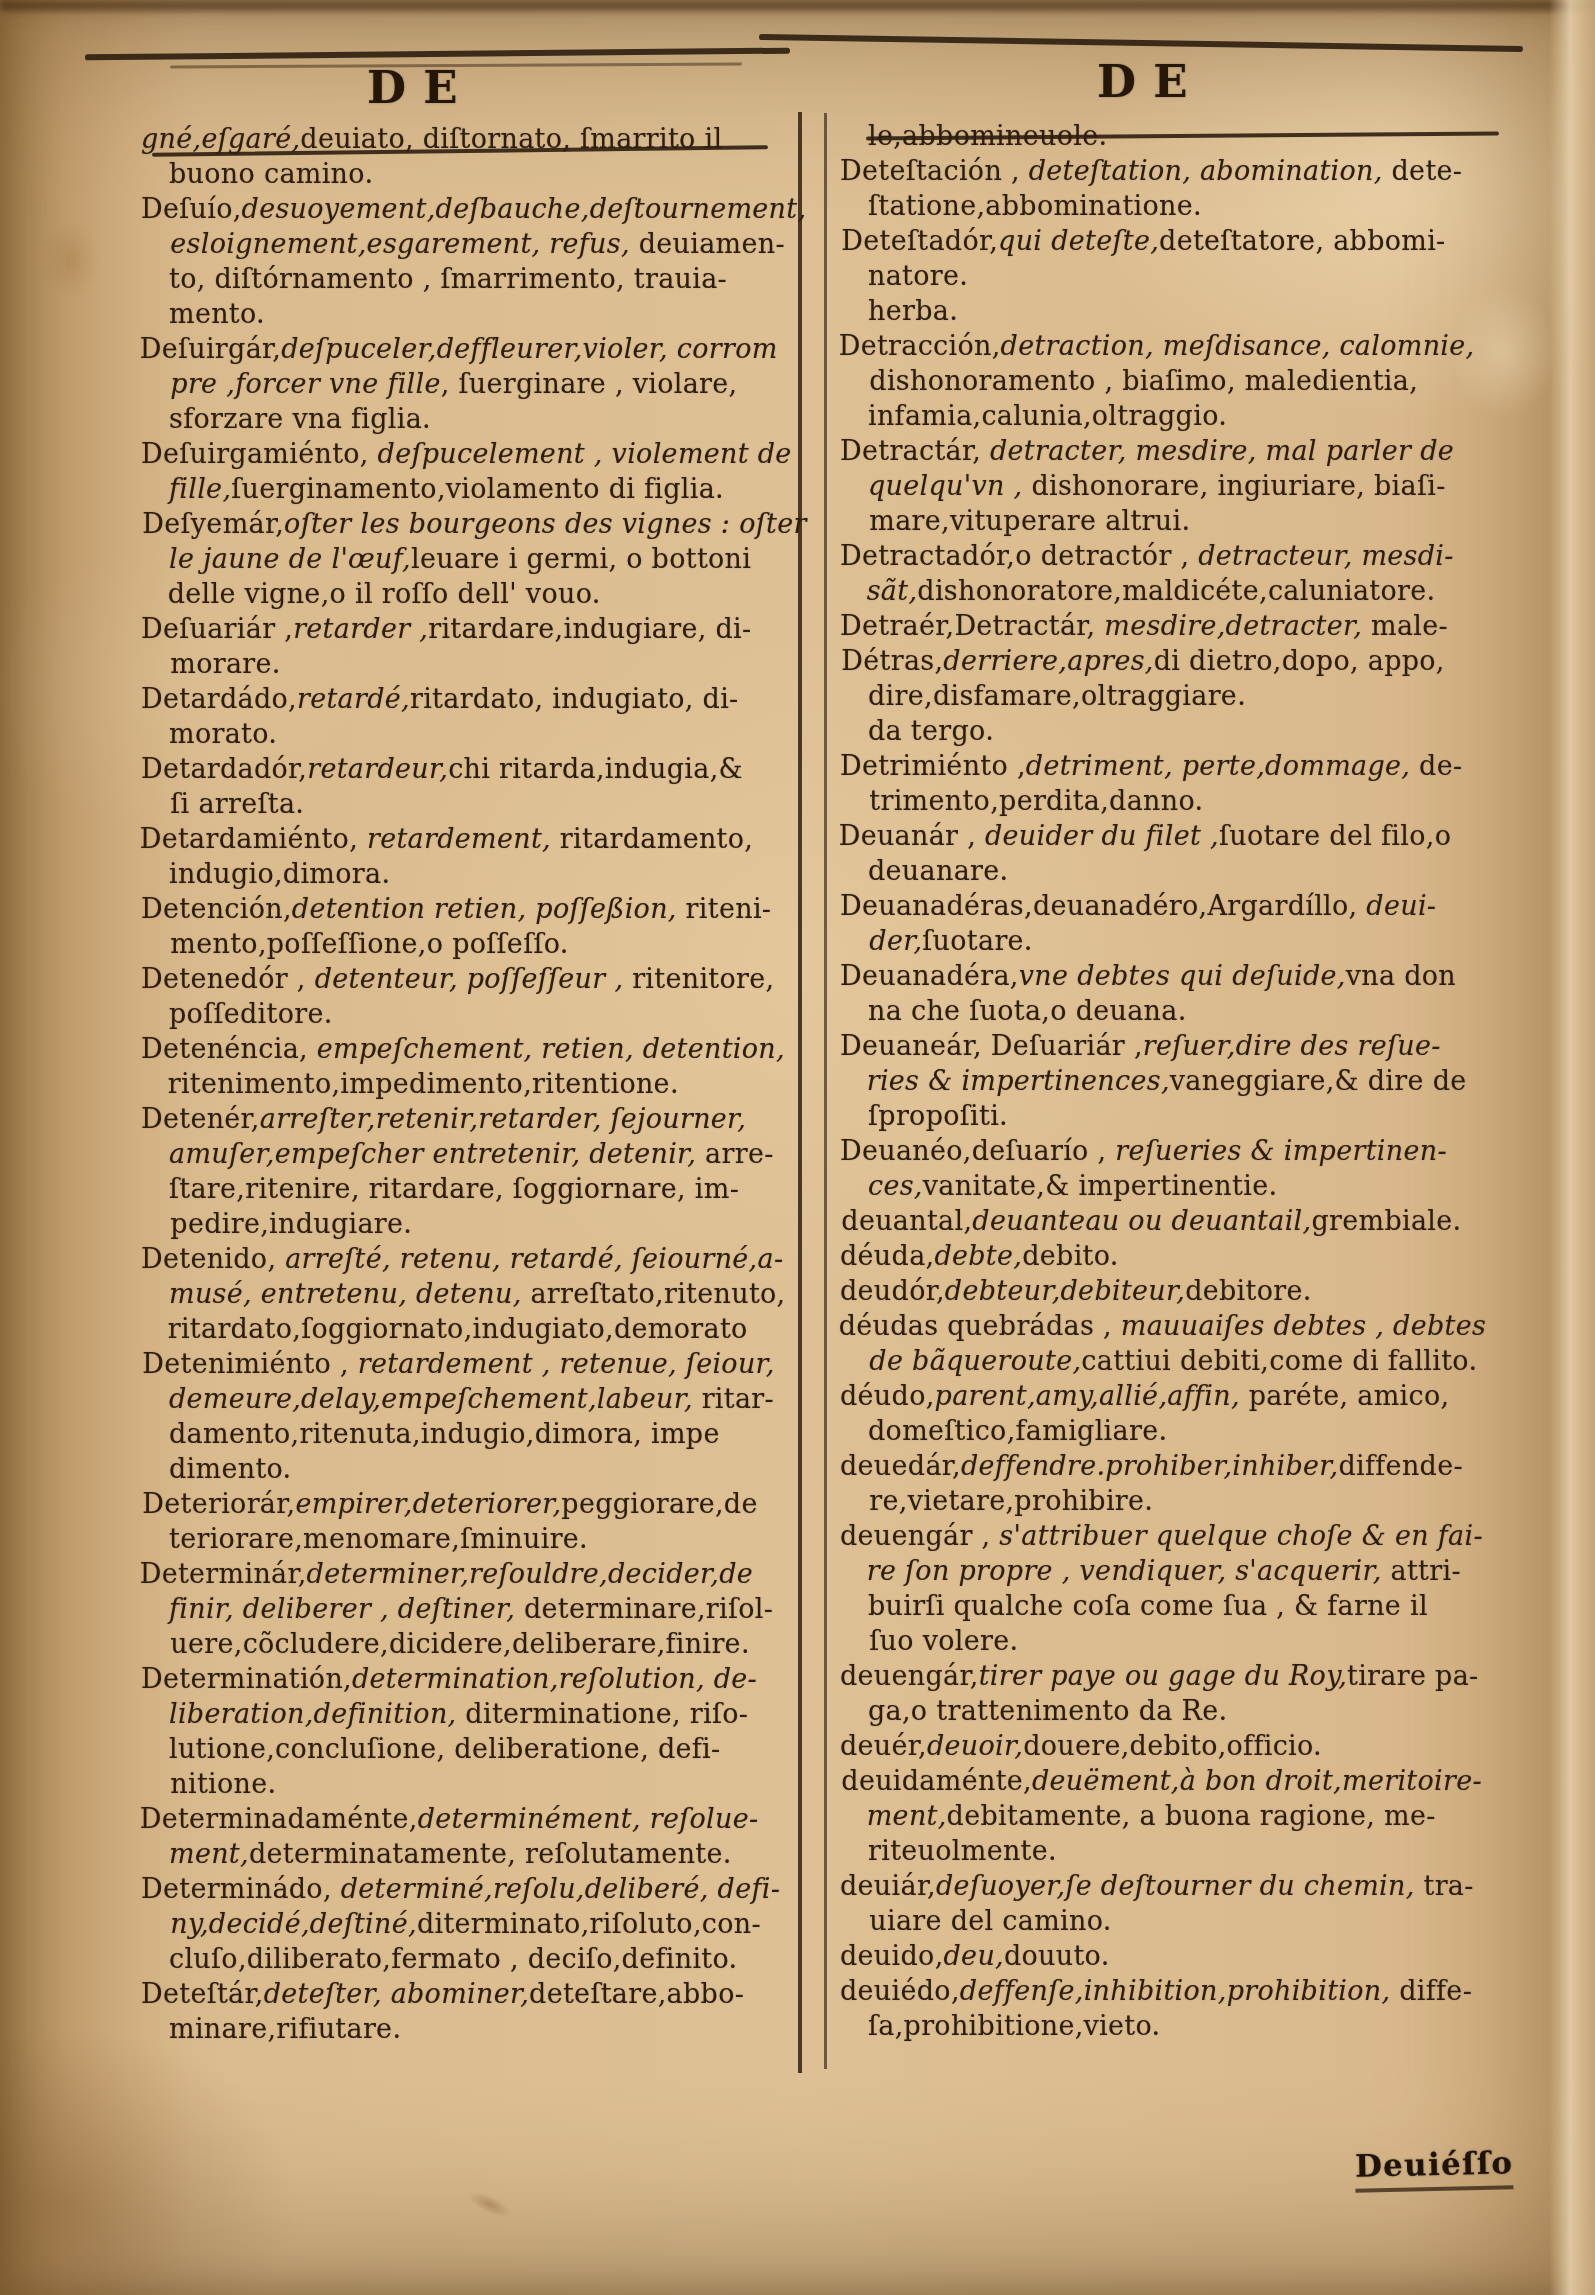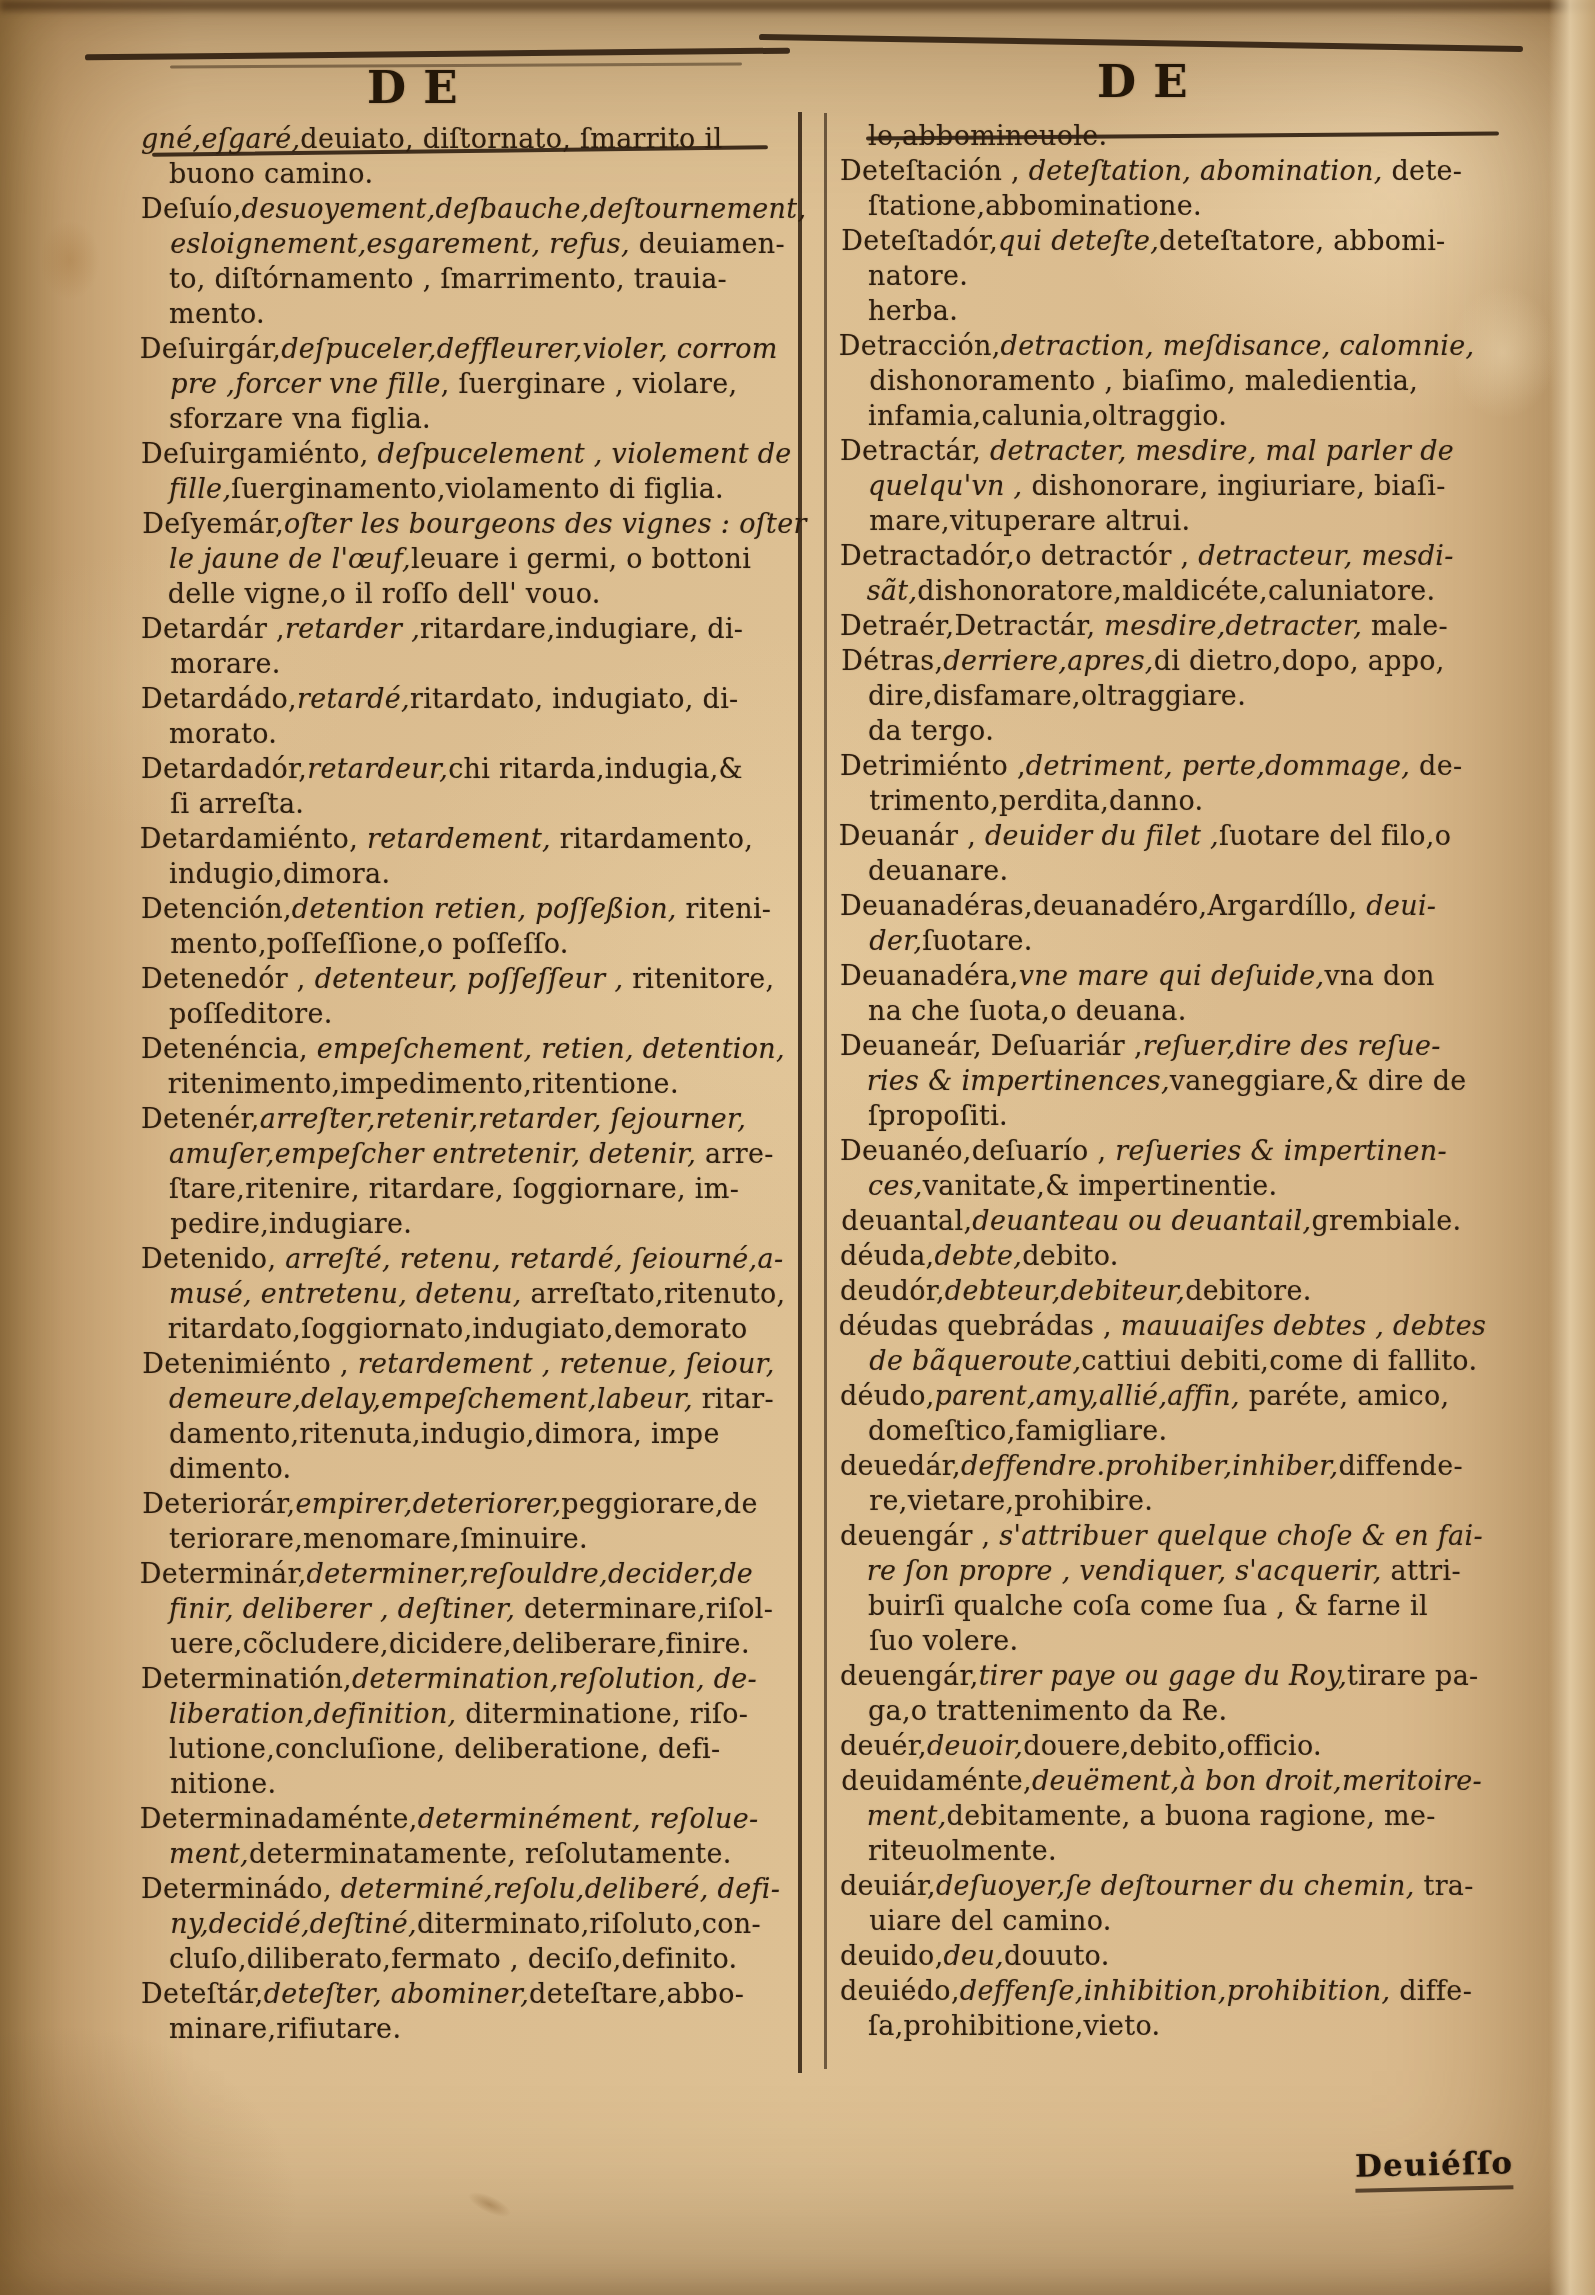--- a/index.html
+++ b/index.html
@@ -90,21 +90,21 @@
       <div class="line ind"><span class="rm">to, diſtórnamento , ſmarrimento, trauia-</span></div>
       <div class="line ind"><span class="rm">mento.</span></div>
       <div class="line"><span class="rm">Deſuirgár,</span><span class="it">deſpuceler,deffleurer,violer, corrom</span></div>
       <div class="line ind"><span class="it">pre ,forcer vne fille</span><span class="rm">, ſuerginare , violare,</span></div>
       <div class="line ind"><span class="rm">sforzare vna figlia.</span></div>
       <div class="line"><span class="rm">Deſuirgamiénto, </span><span class="it">deſpucelement , violement de</span></div>
       <div class="line ind"><span class="it">fille,</span><span class="rm">ſuerginamento,violamento di figlia.</span></div>
       <div class="line"><span class="rm">Deſyemár,</span><span class="it">oſter les bourgeons des vignes : oſter</span></div>
       <div class="line ind"><span class="it">le jaune de l'œuf,</span><span class="rm">leuare i germi, o bottoni</span></div>
       <div class="line ind"><span class="rm">delle vigne,o il roſſo dell' vouo.</span></div>
-      <div class="line"><span class="rm">Detardár ,</span><span class="it">retarder ,</span><span class="rm">ritardare,indugiare, di-</span></div>
+      <div class="line"><span class="rm">Deſuariár ,</span><span class="it">retarder ,</span><span class="rm">ritardare,indugiare, di-</span></div>
       <div class="line ind"><span class="rm">morare.</span></div>
       <div class="line"><span class="rm">Detardádo,</span><span class="it">retardé,</span><span class="rm">ritardato, indugiato, di-</span></div>
       <div class="line ind"><span class="rm">morato.</span></div>
       <div class="line"><span class="rm">Detardadór,</span><span class="it">retardeur,</span><span class="rm">chi ritarda,indugia,&amp;</span></div>
       <div class="line ind"><span class="rm">ſi arreſta.</span></div>
       <div class="line"><span class="rm">Detardamiénto, </span><span class="it">retardement,</span><span class="rm"> ritardamento,</span></div>
       <div class="line ind"><span class="rm">indugio,dimora.</span></div>
       <div class="line"><span class="rm">Detención,</span><span class="it">detention retien, poſſeßion,</span><span class="rm"> riteni-</span></div>
       <div class="line ind"><span class="rm">mento,poſſeſſione,o poſſeſſo.</span></div>
       <div class="line"><span class="rm">Detenedór , </span><span class="it">detenteur, poſſeſſeur ,</span><span class="rm"> ritenitore,</span></div>
@@ -157,21 +157,21 @@
       <div class="line"><span class="rm">Detraér,Detractár, </span><span class="it">mesdire,detracter,</span><span class="rm"> male-</span></div>
       <div class="line"><span class="rm">Détras,</span><span class="it">derriere,apres,</span><span class="rm">di dietro,dopo, appo,</span></div>
       <div class="line ind"><span class="rm">dire,disfamare,oltraggiare.</span></div>
       <div class="line ind"><span class="rm">da tergo.</span></div>
       <div class="line"><span class="rm">Detrimiénto ,</span><span class="it">detriment, perte,dommage,</span><span class="rm"> de-</span></div>
       <div class="line ind"><span class="rm">trimento,perdita,danno.</span></div>
       <div class="line"><span class="rm">Deuanár , </span><span class="it">deuider du filet ,</span><span class="rm">ſuotare del filo,o</span></div>
       <div class="line ind"><span class="rm">deuanare.</span></div>
       <div class="line"><span class="rm">Deuanadéras,deuanadéro,Argardíllo, </span><span class="it">deui-</span></div>
       <div class="line ind"><span class="it">der,</span><span class="rm">ſuotare.</span></div>
-      <div class="line"><span class="rm">Deuanadéra,</span><span class="it">vne mare qui deſuide,</span><span class="rm">vna don</span></div>
+      <div class="line"><span class="rm">Deuanadéra,</span><span class="it">vne debtes qui deſuide,</span><span class="rm">vna don</span></div>
       <div class="line ind"><span class="rm">na che ſuota,o deuana.</span></div>
       <div class="line"><span class="rm">Deuaneár, Deſuariár ,</span><span class="it">reſuer,dire des reſue-</span></div>
       <div class="line ind"><span class="it">ries &amp; impertinences,</span><span class="rm">vaneggiare,&amp; dire de</span></div>
       <div class="line ind"><span class="rm">ſpropoſiti.</span></div>
       <div class="line"><span class="rm">Deuanéo,deſuarío , </span><span class="it">reſueries &amp; impertinen-</span></div>
       <div class="line ind"><span class="it">ces,</span><span class="rm">vanitate,&amp; impertinentie.</span></div>
       <div class="line"><span class="rm">deuantal,</span><span class="it">deuanteau ou deuantail,</span><span class="rm">grembiale.</span></div>
       <div class="line"><span class="rm">déuda,</span><span class="it">debte,</span><span class="rm">debito.</span></div>
       <div class="line"><span class="rm">deudór,</span><span class="it">debteur,debiteur,</span><span class="rm">debitore.</span></div>
       <div class="line"><span class="rm">déudas quebrádas , </span><span class="it">mauuaiſes debtes , debtes</span></div>

